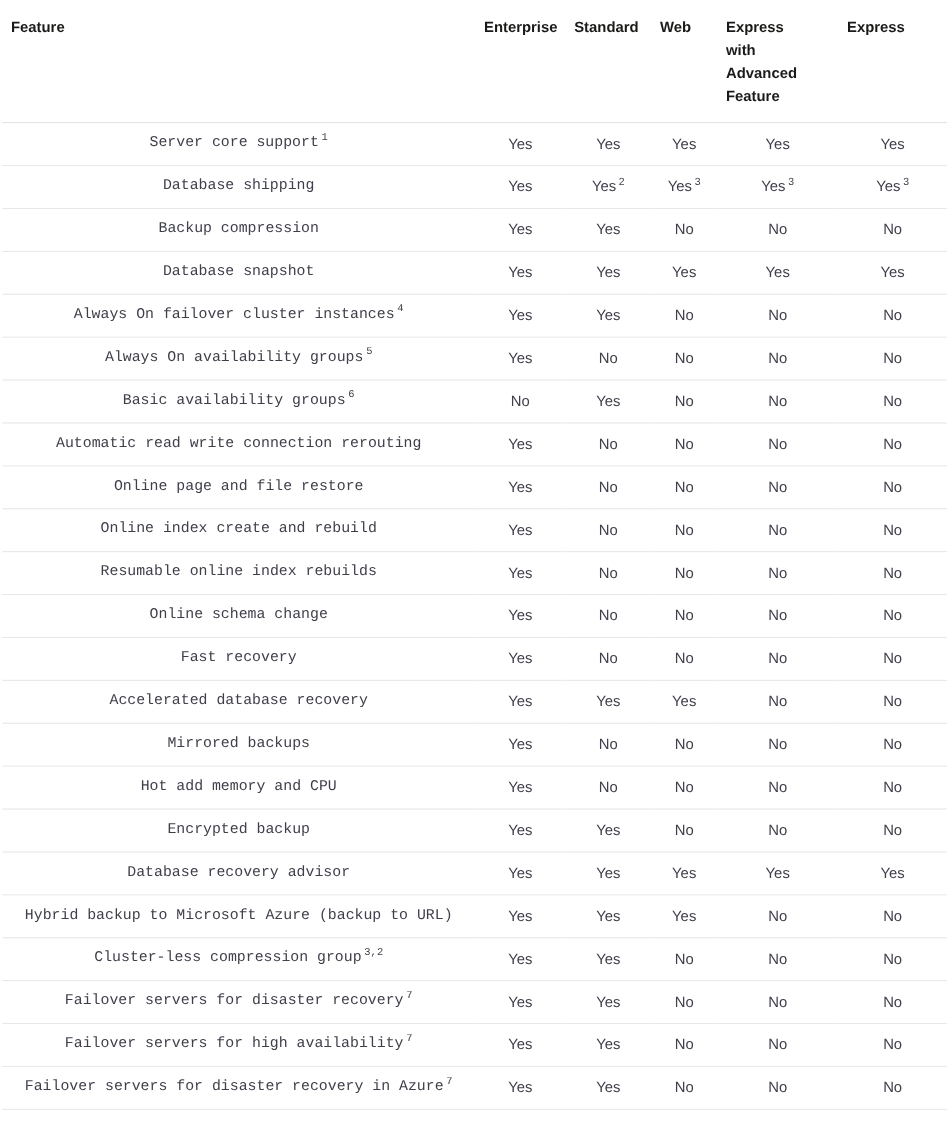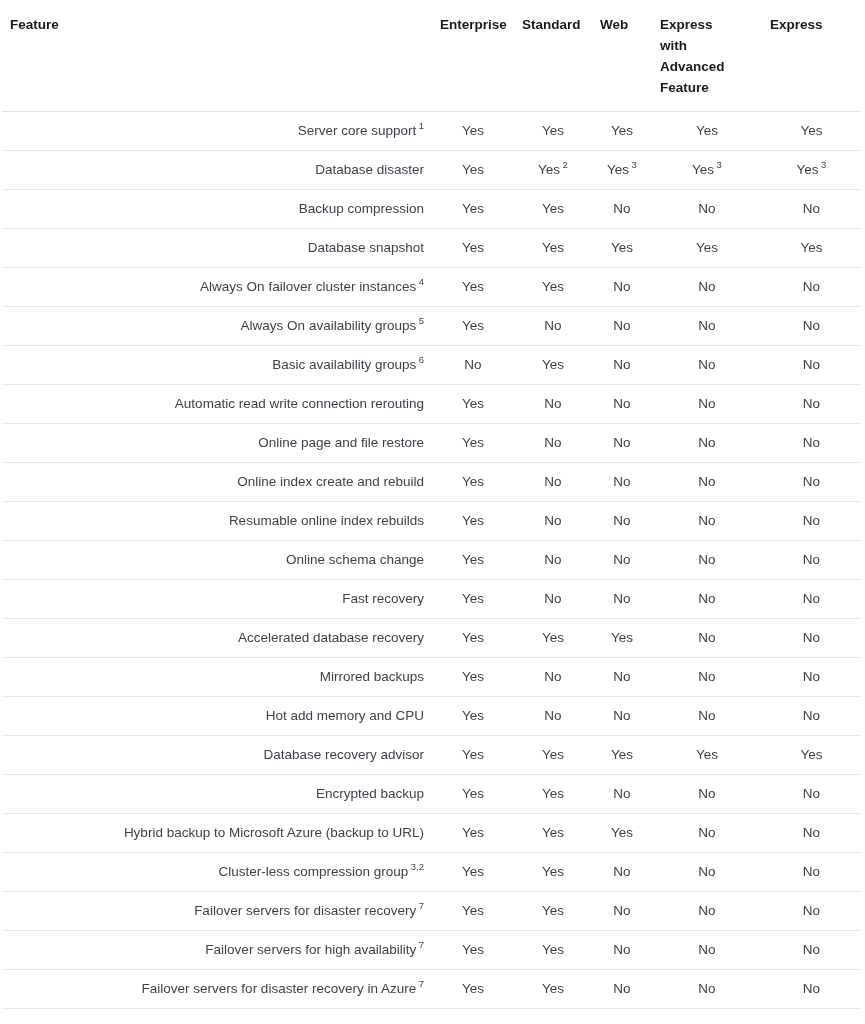--- a/index.html
+++ b/index.html
@@ -57,23 +57,24 @@
     border-top: 1px solid #e8e8e8;
     padding: 0 8px;
     height: 38px;
     font-size: 13.5px;
     color: #3f3f4b;
     vertical-align: middle;
     line-height: 1.3;
   }
 
   td.feature-cell {
-    text-align: right;
+    text-align: center;
     padding-left: 12px;
     color: #3b3b4a;
+    font-family: Liberation Mono, monospace;
   }
 
   td.value-cell {
     text-align: center;
     color: #40404c;
   }
 
   table.feature-table tbody tr:last-child td {
     border-bottom: 1px solid #e8e8e8;
   }
@@ -119,21 +120,21 @@
     <tbody>
         <tr>
           <td class="feature-cell"><span>Server core support</span><sup class="fn">1</sup></td>
           <td class="value-cell"><span>Yes</span></td>
           <td class="value-cell"><span>Yes</span></td>
           <td class="value-cell"><span>Yes</span></td>
           <td class="value-cell"><span>Yes</span></td>
           <td class="value-cell"><span>Yes</span></td>
         </tr>
         <tr>
-          <td class="feature-cell"><span>Database disaster</span></td>
+          <td class="feature-cell"><span>Database shipping</span></td>
           <td class="value-cell"><span>Yes</span></td>
           <td class="value-cell"><span>Yes</span><sup class="fn">2</sup></td>
           <td class="value-cell"><span>Yes</span><sup class="fn">3</sup></td>
           <td class="value-cell"><span>Yes</span><sup class="fn">3</sup></td>
           <td class="value-cell"><span>Yes</span><sup class="fn">3</sup></td>
         </tr>
         <tr>
           <td class="feature-cell"><span>Backup compression</span></td>
           <td class="value-cell"><span>Yes</span></td>
           <td class="value-cell"><span>Yes</span></td>
@@ -239,34 +240,34 @@
         </tr>
         <tr>
           <td class="feature-cell"><span>Hot add memory and CPU</span></td>
           <td class="value-cell"><span>Yes</span></td>
           <td class="value-cell"><span>No</span></td>
           <td class="value-cell"><span>No</span></td>
           <td class="value-cell"><span>No</span></td>
           <td class="value-cell"><span>No</span></td>
         </tr>
         <tr>
+          <td class="feature-cell"><span>Encrypted backup</span></td>
+          <td class="value-cell"><span>Yes</span></td>
+          <td class="value-cell"><span>Yes</span></td>
+          <td class="value-cell"><span>No</span></td>
+          <td class="value-cell"><span>No</span></td>
+          <td class="value-cell"><span>No</span></td>
+        </tr>
+        <tr>
           <td class="feature-cell"><span>Database recovery advisor</span></td>
           <td class="value-cell"><span>Yes</span></td>
           <td class="value-cell"><span>Yes</span></td>
           <td class="value-cell"><span>Yes</span></td>
           <td class="value-cell"><span>Yes</span></td>
           <td class="value-cell"><span>Yes</span></td>
-        </tr>
-        <tr>
-          <td class="feature-cell"><span>Encrypted backup</span></td>
-          <td class="value-cell"><span>Yes</span></td>
-          <td class="value-cell"><span>Yes</span></td>
-          <td class="value-cell"><span>No</span></td>
-          <td class="value-cell"><span>No</span></td>
-          <td class="value-cell"><span>No</span></td>
         </tr>
         <tr>
           <td class="feature-cell"><span>Hybrid backup to Microsoft Azure (backup to URL)</span></td>
           <td class="value-cell"><span>Yes</span></td>
           <td class="value-cell"><span>Yes</span></td>
           <td class="value-cell"><span>Yes</span></td>
           <td class="value-cell"><span>No</span></td>
           <td class="value-cell"><span>No</span></td>
         </tr>
         <tr>

